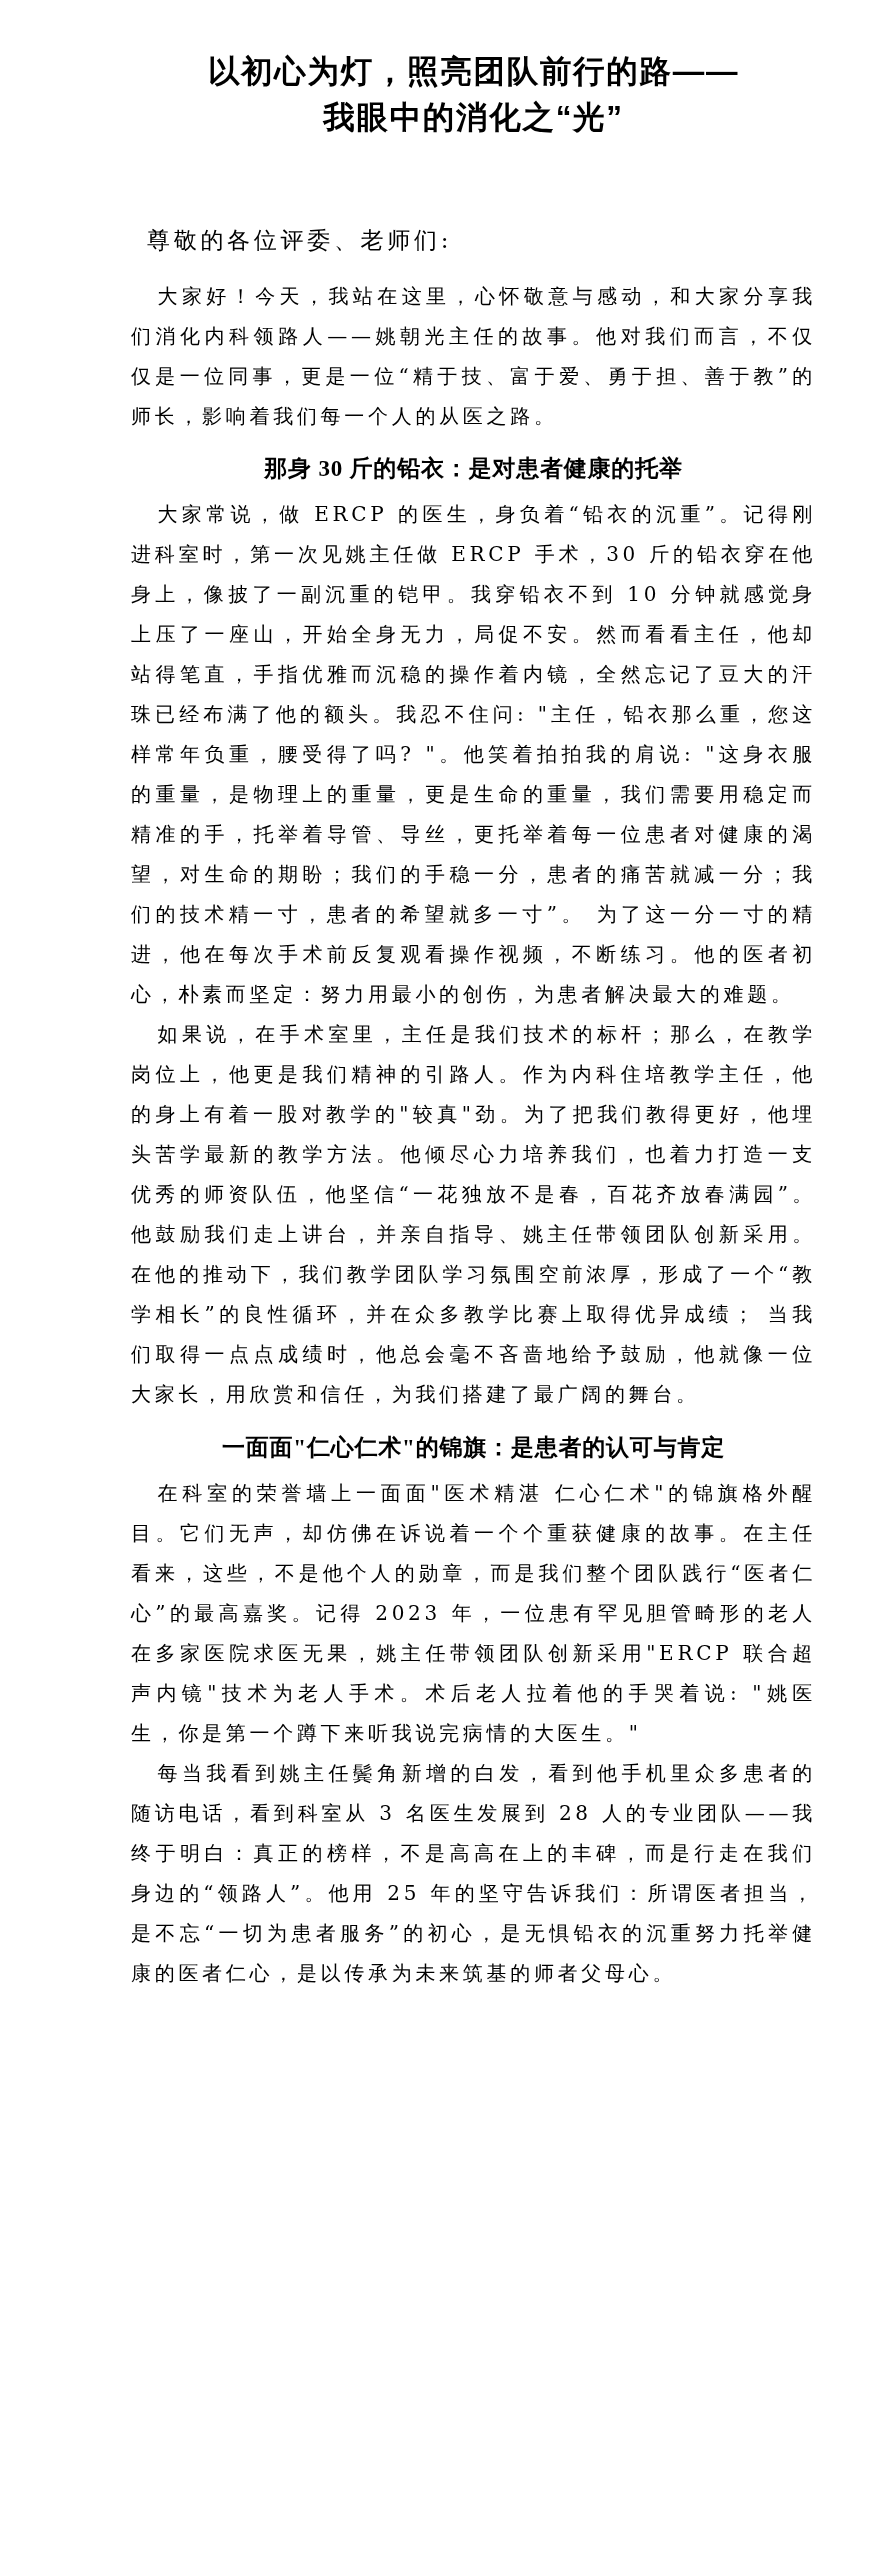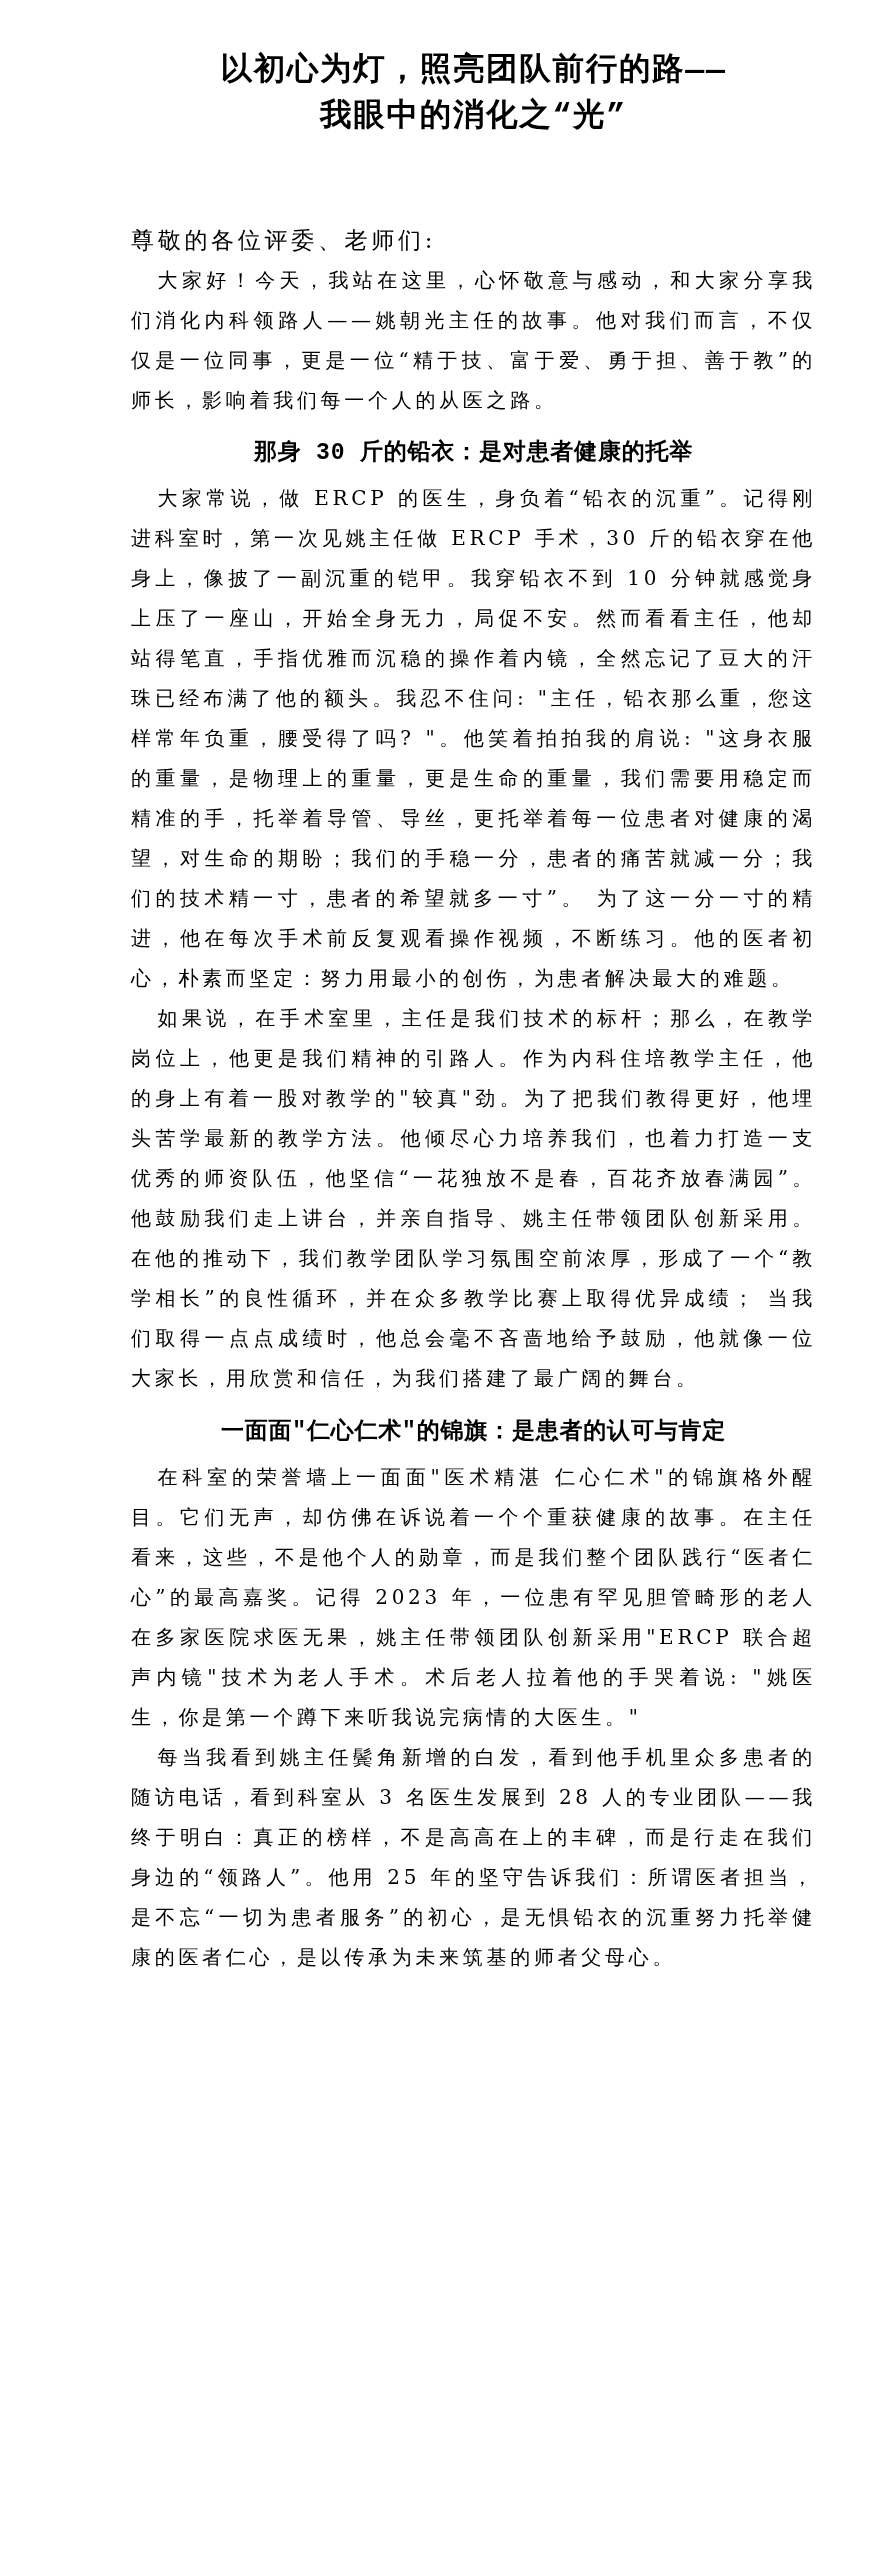--- a/index.html
+++ b/index.html
@@ -18,27 +18,27 @@
     font-family: "DejaVu Serif", "Liberation Serif", serif;
     overflow: hidden;
   }
   .doc-title {
     margin: 0 0 80px 0;
     text-align: center;
     font-size: 31.5px;
     font-weight: 700;
     line-height: 46px;
     letter-spacing: 1.7px;
-    font-family: Liberation Mono, monospace;
+    font-family: Liberation Sans, sans-serif;
   }
   .doc-title .title-line {
     display: block;
   }
   .salutation {
-    margin: 0;
+    margin: 16px;
     font-size: 23px;
     line-height: 40px;
     letter-spacing: 3.7px;
     text-align: justify;
     text-justify: inter-character;
   }
   .para {
     margin: 0;
     font-size: 20px;
     line-height: 40px;
@@ -47,21 +47,21 @@
     text-justify: inter-character;
     text-indent: 26.5px;
   }
   .heading {
     margin: 13.3px 0 5px 0;
     font-size: 23px;
     font-weight: 700;
     line-height: 40px;
     letter-spacing: 0.8px;
     text-align: center;
-    font-family: Liberation Mono, monospace;
+    font-family: Liberation Serif, serif;
   }
 </style>
 </head>
 <body>
 
 <div class="page">
 
   <h1 class="doc-title">
     <span class="title-line">以初心为灯，照亮团队前行的路——</span>
     <span class="title-line">我眼中的消化之“光”</span>

